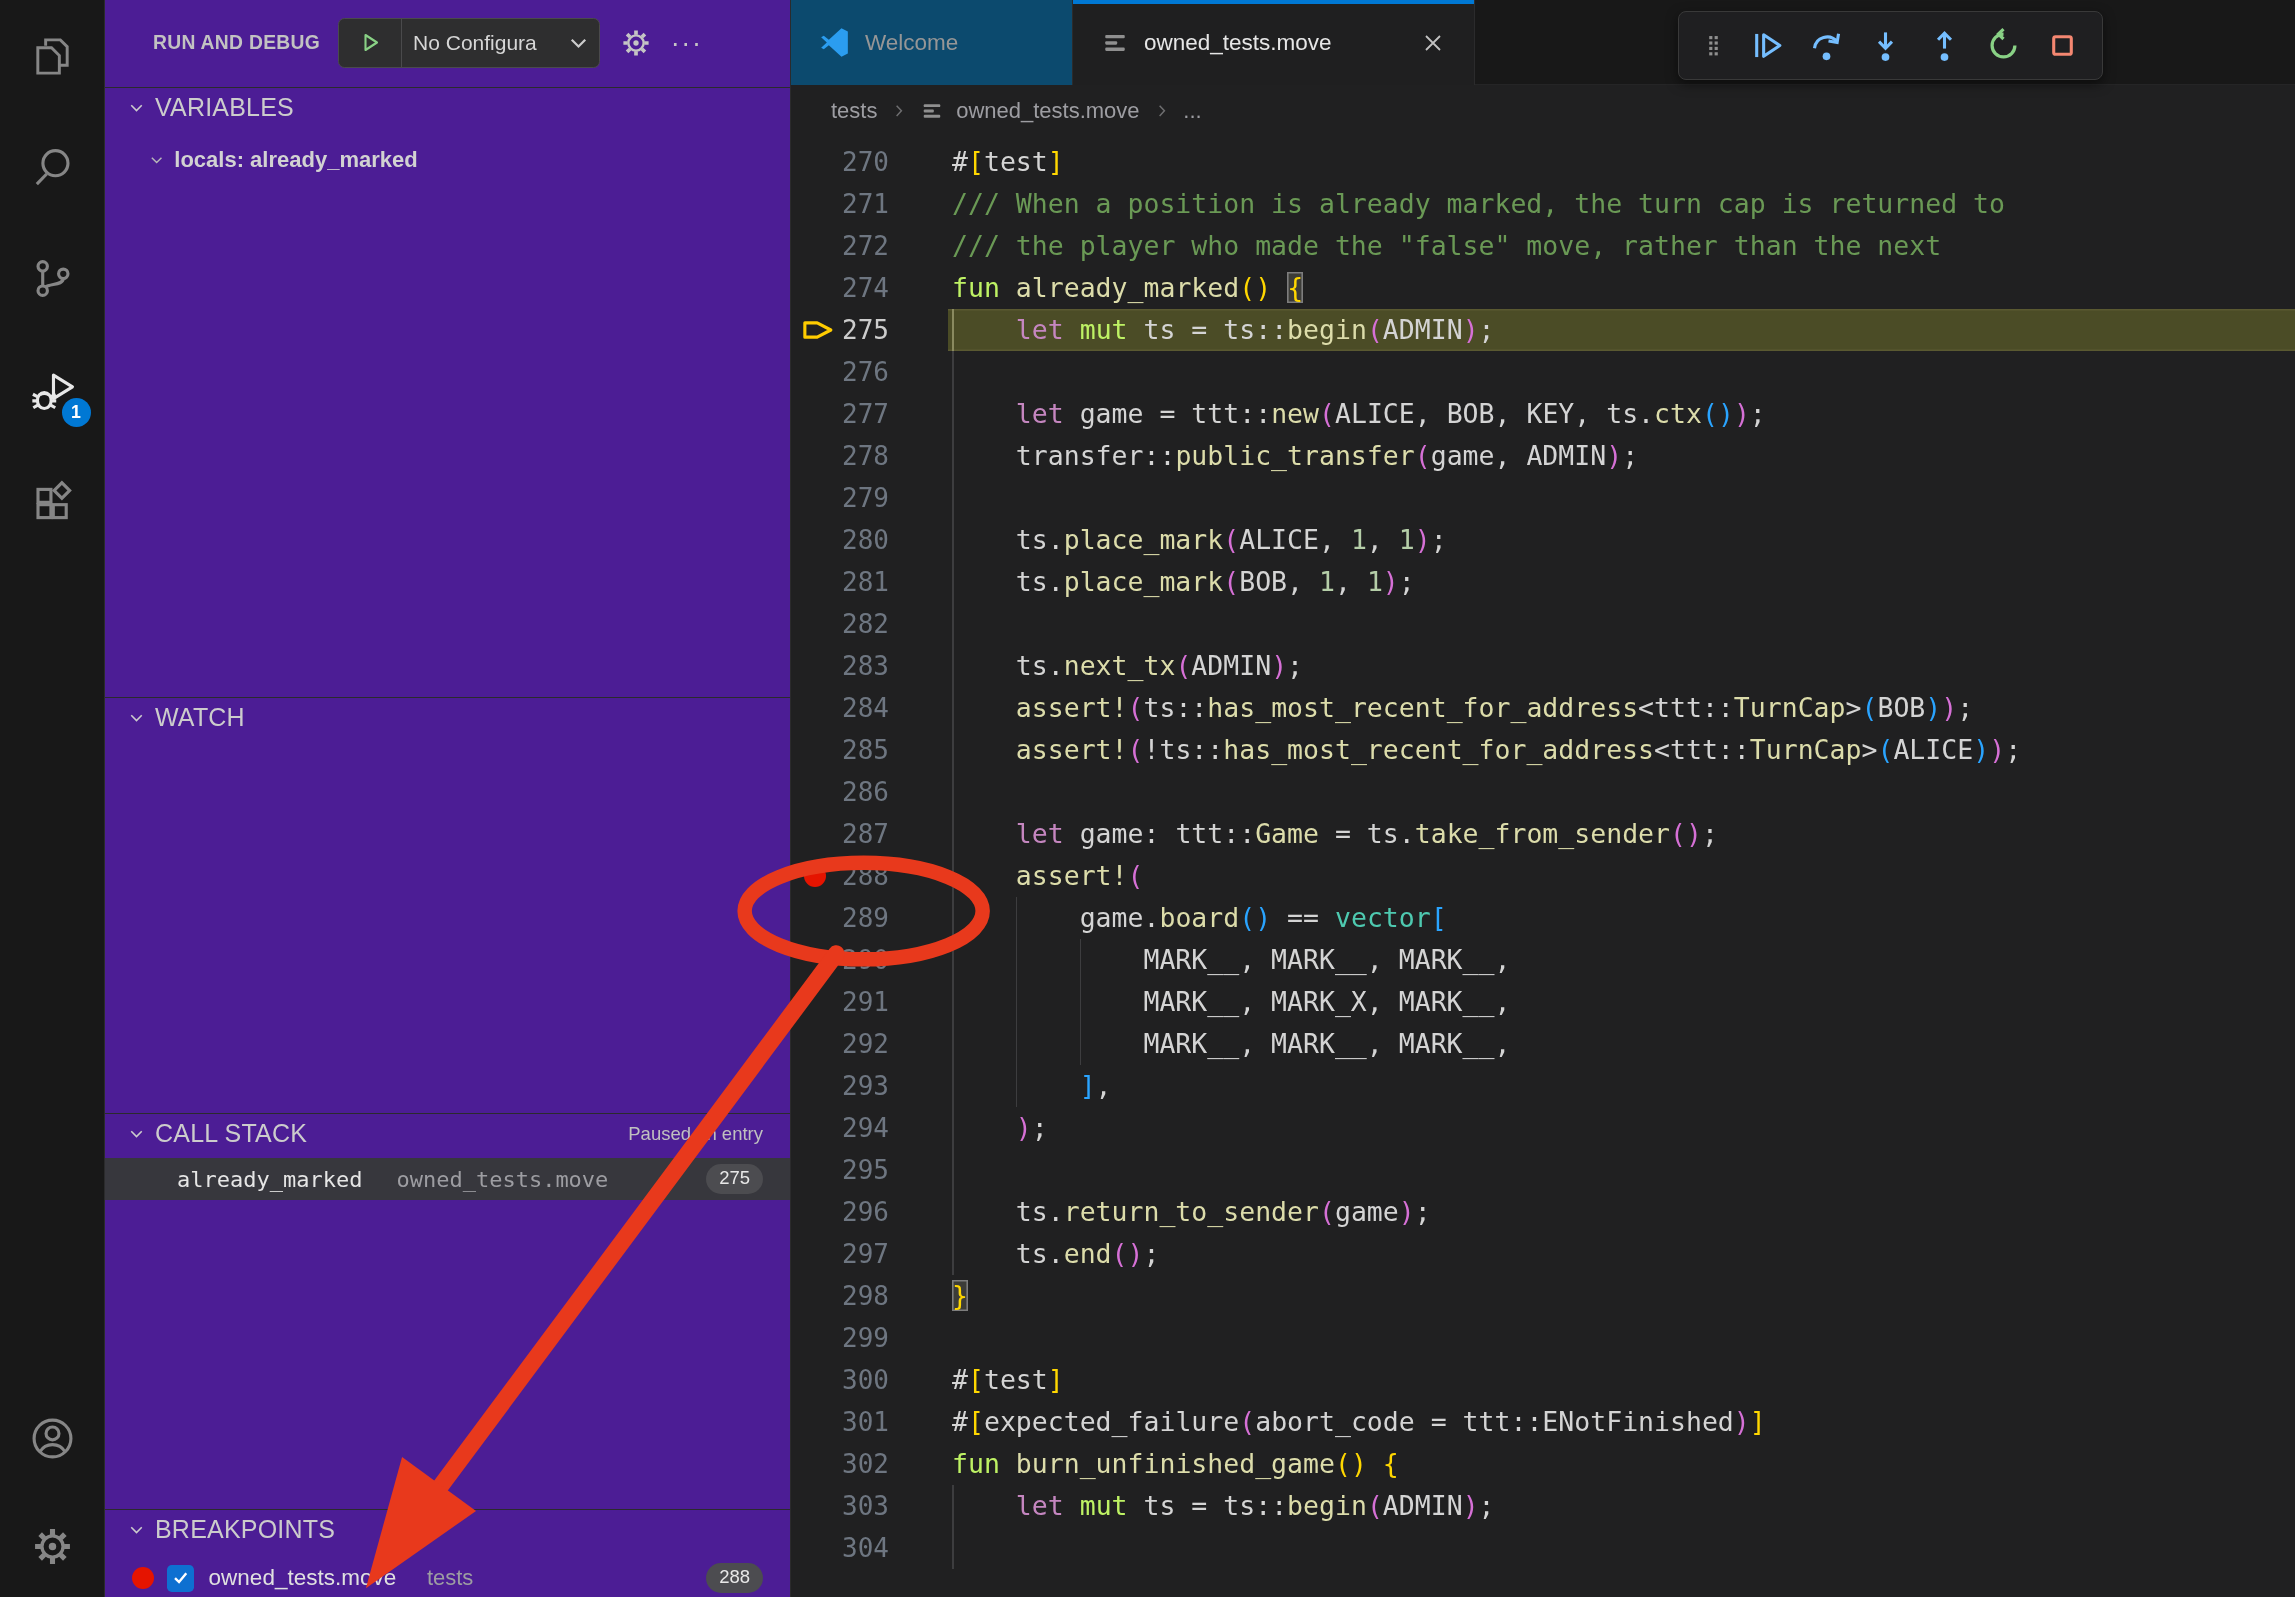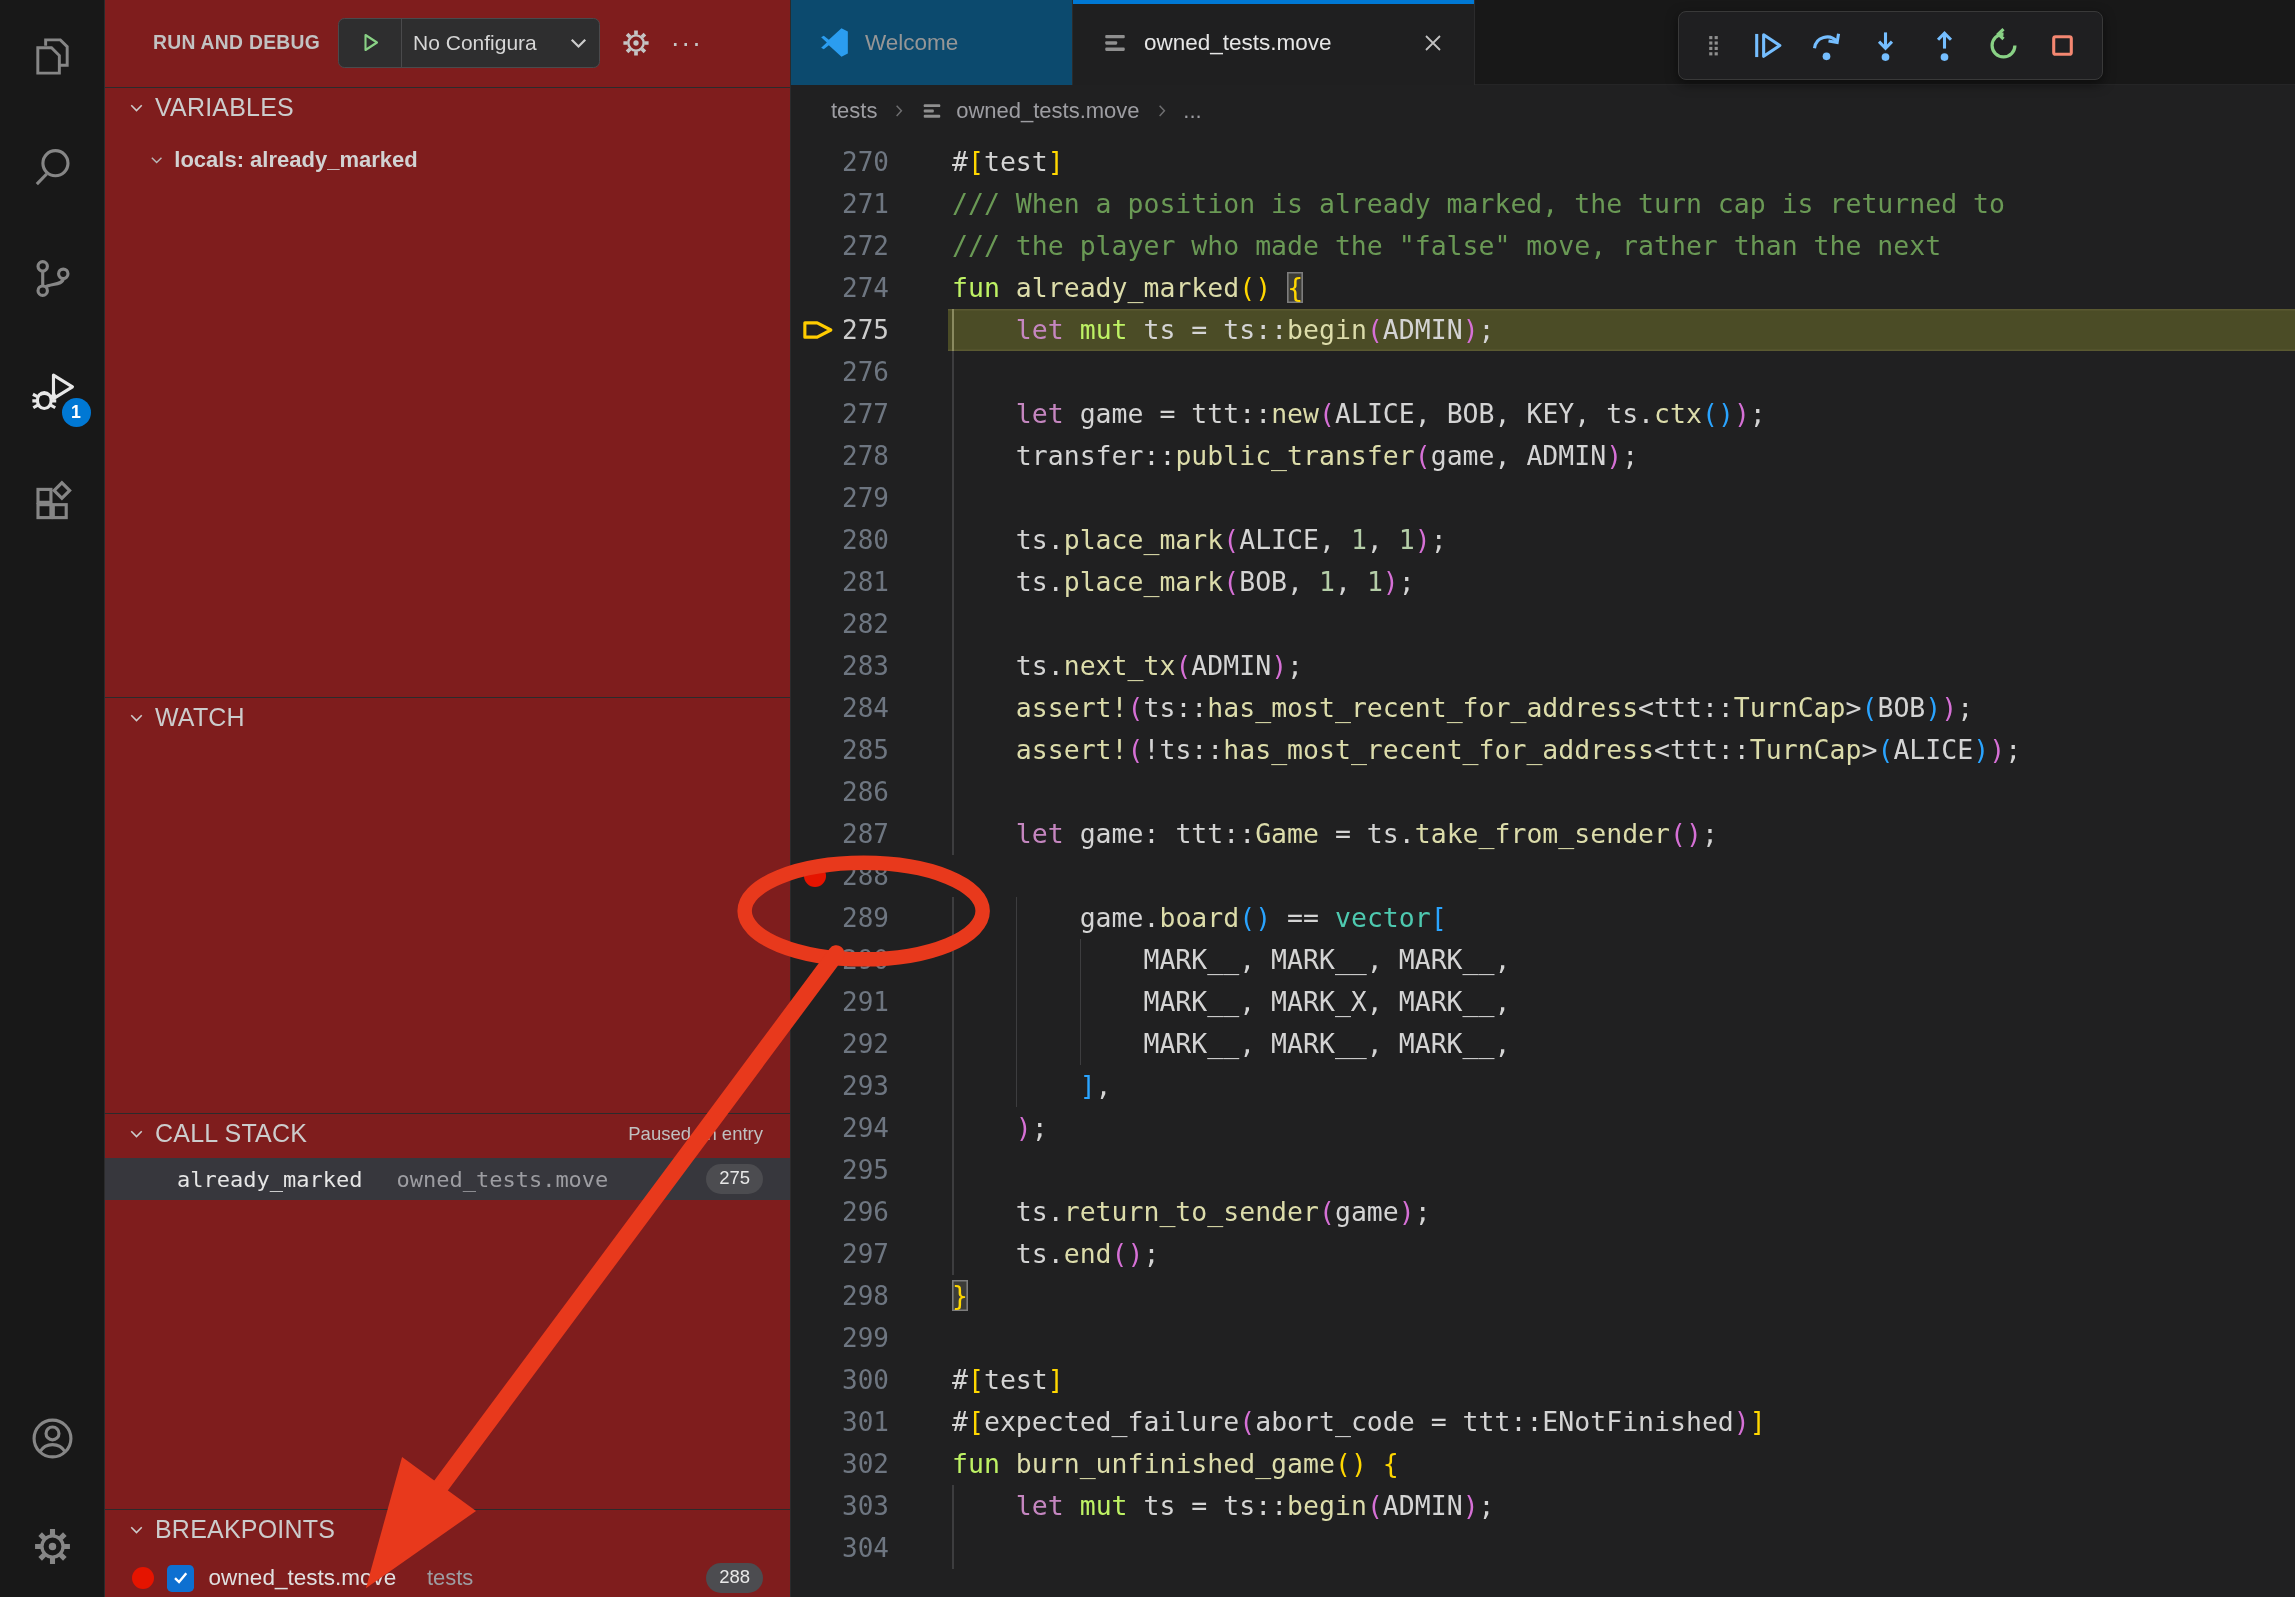--- a/index.html
+++ b/index.html
@@ -6,21 +6,21 @@
   html,body { width:2295px; height:1597px; overflow:hidden; background:#1f1f20; font-family:"Liberation Sans", sans-serif; }
 
   
   .activitybar { position:absolute; left:0; top:0; width:105px; height:100%; background:#181818; border-right:0.8px solid #2b2b2c; }
   .ab-item { position:absolute; left:0; width:105px; height:97px; display:flex; align-items:center; justify-content:center; color:#868686; }
   .ab-item.active { color:#e7e7e7; }
   .ab-item svg { width:47px; height:47px; }
   .ab-badge { position:absolute; right:14.5px; bottom:13px; min-width:29px; height:29px; border-radius:50%; background:#0078d4; color:#fff; font-size:17.7px; font-weight:700; display:flex; align-items:center; justify-content:center; }
 
   
-  .sidebar { position:absolute; left:105px; top:0; width:686px; height:100%; background:#7f1d1d; border-right:0.8px solid #2b2b2c; color:#cccccc; }
+  .sidebar { position:absolute; left:105px; top:0; width:686px; height:100%; background:#4c1d95; border-right:0.8px solid #2b2b2c; color:#cccccc; }
   .sb-header { position:absolute; top:0; left:0; right:0; height:85px; display:flex; align-items:center; padding-left:48px; }
   .sb-title { font-size:19.3px; font-weight:600; color:#c2c2c2; letter-spacing:0.3px; white-space:nowrap; }
   .cfg-btn { margin-left:17.7px; height:50px; width:262px; background:#2e2e2f; border:0.8px solid #4a4a4c; border-radius:6.4px; display:flex; align-items:center; overflow:hidden; }
   .cfg-play { width:63px; height:100%; display:flex; align-items:center; justify-content:center; border-right:0.8px solid #4a4a4c; }
   .cfg-label { flex:1; font-size:21px; color:#d6d6d6; white-space:nowrap; overflow:hidden; padding-left:11.3px; }
   .cfg-chev { width:27px; margin-right:6.4px; color:#cccccc; flex:none; }
   .hdr-gear { margin-left:19.3px; width:34px; height:34px; color:#c5c5c5; }
   .hdr-more { margin-left:17.7px; font-size:27px; color:#c5c5c5; letter-spacing:1.6px; line-height:16px; }
 
   .sep { position:absolute; left:0; right:0; height:0.8px; background:#2b2b2c; }
@@ -367,20 +367,21 @@
         <div class="gut">
           <span class="num">287</span>
         </div>
         <div class="txt"><span class="guide" style="left: calc(0ch + 4px);"></span><span class="tk-p">    </span><span class="tk-k1">let</span><span class="tk-p"> game: ttt::</span><span class="tk-f">Game</span><span class="tk-p"> = ts.</span><span class="tk-f">take_from_sender</span><span class="tk-m">(</span><span class="tk-m">)</span><span class="tk-p">;</span></div>
       </div>
       <div class="cl">
         <div class="gut">
           <span class="bp-dot"></span>
           <span class="num">288</span>
         </div>
+        <div class="txt"><span class="guide" style="left: calc(0ch + 4px);"></span><span class="tk-p">    </span><span class="tk-f">assert!</span><span class="tk-m">(</span></div>
       </div>
       <div class="cl">
         <div class="gut">
           <span class="num">289</span>
         </div>
         <div class="txt"><span class="guide" style="left: calc(0ch + 4px);"></span><span class="guide" style="left: calc(4ch + 4px);"></span><span class="tk-p">        game.</span><span class="tk-f">board</span><span class="tk-b">(</span><span class="tk-b">)</span><span class="tk-p"> == </span><span class="tk-t">vector</span><span class="tk-b">[</span></div>
       </div>
       <div class="cl">
         <div class="gut">
           <span class="num">290</span>

